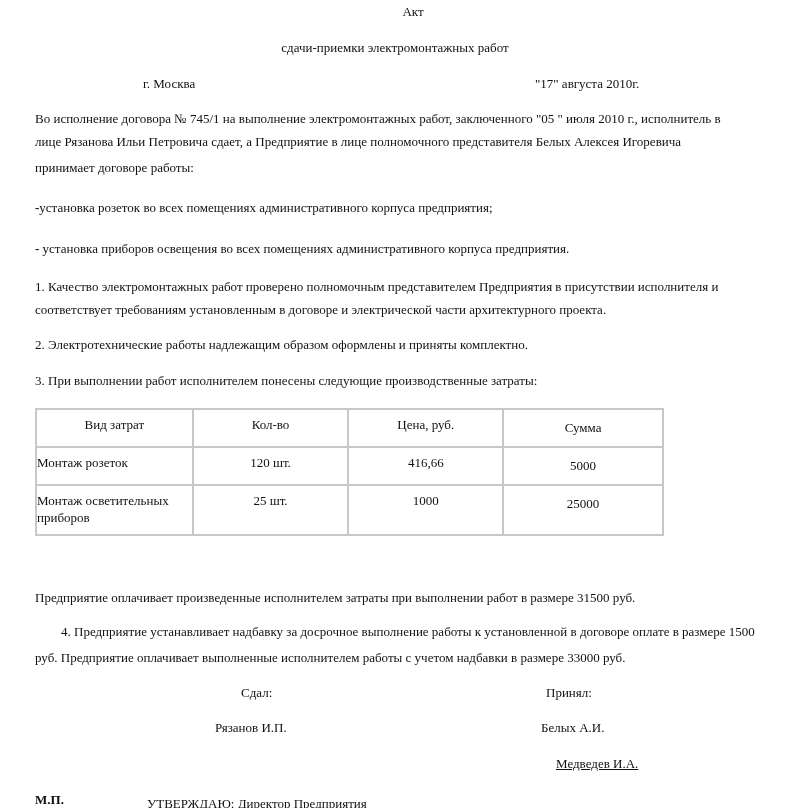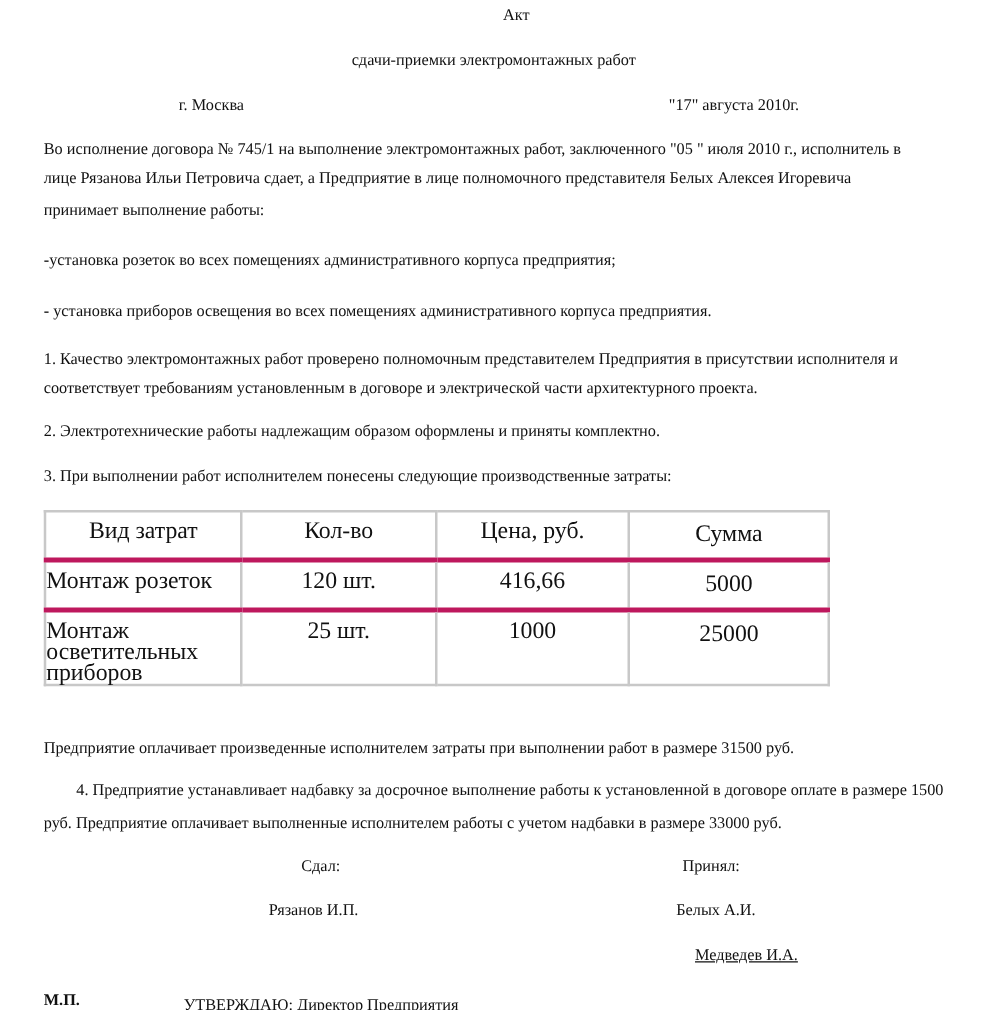--- a/index.html
+++ b/index.html
@@ -24,34 +24,34 @@
     .center { transform: translateX(-50%); }
     .dash { font-weight: bold; }
 
     table.costs {
       position: absolute;
       left: 35px;
       top: 408px;
       width: 629px;
       border-collapse: collapse;
       font-family: "Liberation Serif", "DejaVu Serif", serif;
-      font-size: 19px;
+      font-size: 13px;
       color: #111111;
     }
     table.costs td, table.costs th {
       font-weight: normal;
       vertical-align: top;
       padding: 0;
       border-left: 2px solid #c8c8c8;
       border-right: 2px solid #c8c8c8;
       border-top: 2px solid #c8c8c8;
       border-bottom: 2px solid #c8c8c8;
       line-height: 17px;
     }
-    table.costs tr.row-sep td { border-top: 4px solid #be185d; }
+    table.costs tr.row-sep td { border-top: 2px solid #be185d; }
     table.costs th { height: 36px; text-align: center; }
     table.costs th .cell { padding-top: 6px; }
     table.costs th.sum .cell { padding-top: 9px; }
     table.costs td .cell { padding-top: 6px; }
     table.costs td.name .cell { text-align: left; padding-left: 0; padding-top: 6px; }
     table.costs td.num .cell { text-align: center; }
     table.costs td.sum .cell { text-align: center; padding-top: 9px; }
     table.costs tr.r1 td { height: 36px; }
     table.costs tr.r2 td { height: 48px; }
     table.costs tr.r3 td { height: 47px; }
@@ -66,21 +66,21 @@
 <div>
 
   <div class="abs center" style="left:413px; top:4px;">Акт</div>
   <div class="abs center" style="left:395px; top:40px;">сдачи-приемки электромонтажных работ</div>
 
   <div class="abs" style="left:143px; top:76px;">г. Москва</div>
   <div class="abs" style="left:535px; top:76px;">"17" августа  2010г.</div>
 
   <div class="abs" style="left:35px; top:111px;">Во исполнение договора № 745/1 на выполнение электромонтажных работ, заключенного "05 " июля 2010 г., исполнитель в</div>
   <div class="abs" style="left:35px; top:134px;">лице Рязанова Ильи Петровича сдает, а Предприятие в лице полномочного представителя Белых Алексея Игоревича</div>
-  <div class="abs" style="left:35px; top:160px;">принимает выполнение работы:</div>
+  <div class="abs" style="left:35px; top:160px;">принимает договоре работы:</div>
 
   <div class="abs" style="left:35px; top:200px;">
     <span class="dash">-</span><span>установка розеток во всех помещениях административного корпуса предприятия;</span>
   </div>
   <div class="abs" style="left:35px; top:241px;">
     <span class="dash">-</span><span> установка приборов освещения во всех помещениях административного корпуса предприятия.</span>
   </div>
 
   <div class="abs" style="left:35px; top:279px;">1. Качество электромонтажных работ проверено полномочным представителем Предприятия в присутствии исполнителя и</div>
   <div class="abs" style="left:35px; top:302px;">соответствует требованиям установленным в договоре и  электрической части архитектурного проекта.</div>

